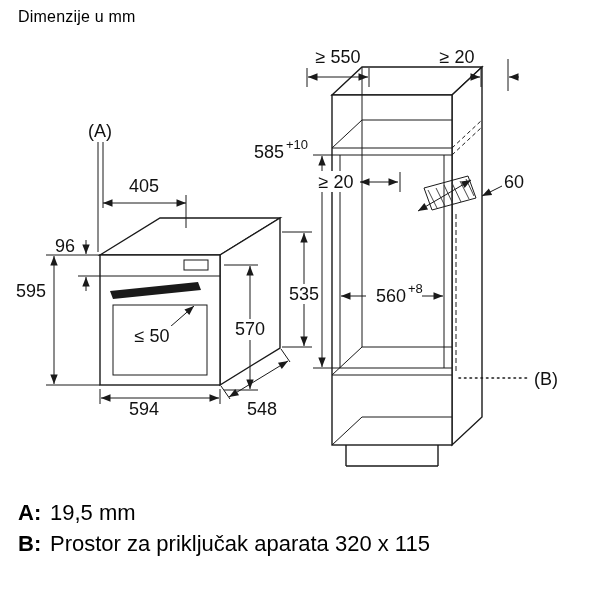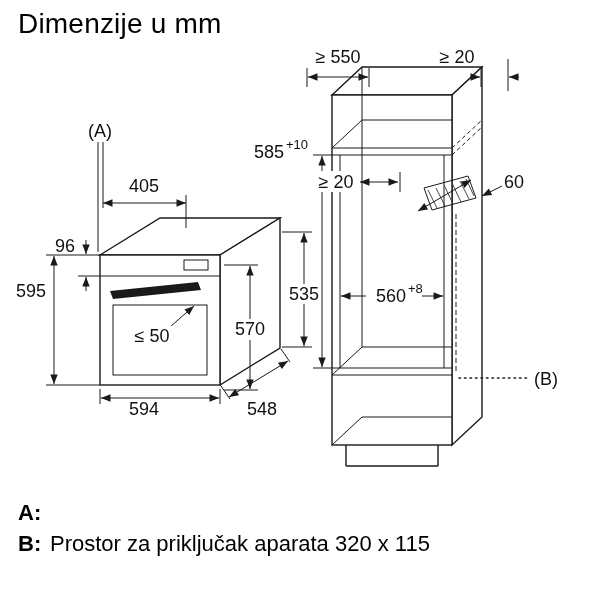--- a/index.html
+++ b/index.html
@@ -1,19 +1,19 @@
 <!DOCTYPE html>
 <html><head>
 <meta charset="utf-8">
 <style>
   html,body{margin:0;padding:0;background:#fff;}
   .stage{position:relative;width:600px;height:600px;background:#fff;
          font-family:"Liberation Sans",sans-serif;color:#000;overflow:hidden;}
   .stage svg{position:absolute;left:0;top:0;}
-  .title{position:absolute;left:18px;top:8px;font-size:28px;letter-spacing:.2px;}
+  .title{position:absolute;left:18px;top:8px;font-size:16px;letter-spacing:.2px;}
   .legend{position:absolute;left:18px;top:499px;font-size:22px;line-height:28px;}
   .lrow{display:flex;margin-bottom:3px;}
   .lkey{font-weight:bold;flex:0 0 32px;}
   .lval .blk{display:block;text-align:center;}
   
   .edge{fill:#fff;stroke:#1a1a1a;stroke-width:1.4;}
   .thin{stroke:#1a1a1a;stroke-width:1;fill:none;}
   .struct{stroke:#1a1a1a;stroke-width:1.2;fill:none;}
   .dim{stroke:#1a1a1a;stroke-width:1;fill:none;}
   .hatchln{stroke:#333;stroke-width:.9;}
@@ -199,20 +199,21 @@
   <g>
     <text x="546" y="385" text-anchor="middle">(B)</text>
   </g>
 </svg>
 
 <div class="title">Dimenzije u mm</div>
 
 <div class="legend">
   <div class="lrow">
     <span class="lkey">A:</span>
+    <span class="lval">19,5 mm</span>
   </div>
   <div class="lrow">
     <span class="lkey">B:</span>
     <span class="lval">
       <span class="blk">Prostor za priključak aparata 320 x 115</span>
     </span>
   </div>
 </div>
 
 </div>

